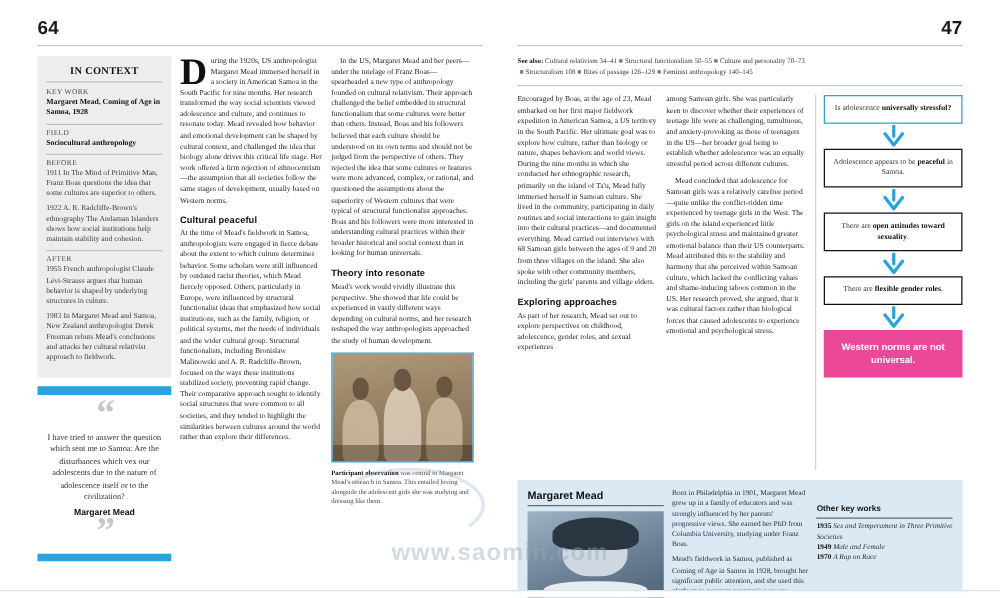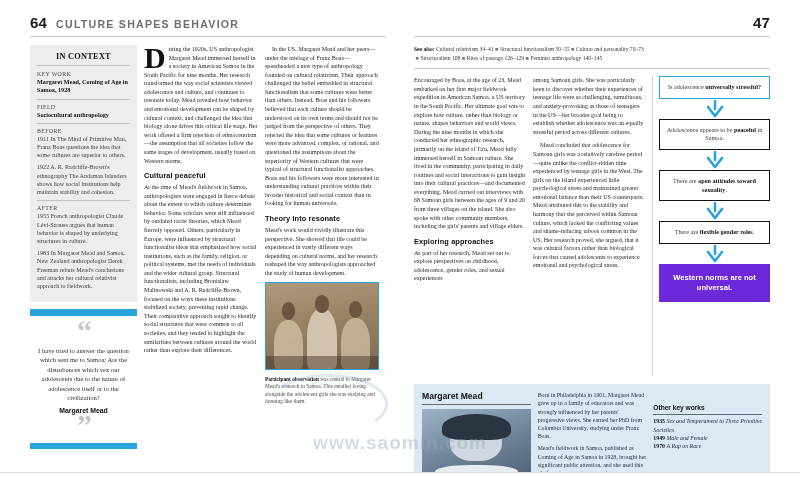--- a/index.html
+++ b/index.html
@@ -201,21 +201,21 @@
     text-align: center;
     font-size: 6.2px; line-height: 1.38;
     color: #3a3a3a;
   }
   .flow-box b { color: #111; }
   .flow-box.first {
     border: 1.6px solid #27a3dd;
     color: #3a3a3a;
   }
   .flow-box.final {
-    background: #6d28d9; border: none;
+    background: #ec4899; border: none;
     color: #ffffff; font-weight: bold;
     font-size: 7.6px; line-height: 1.35;
     padding: 9px 5px;
     font-family: "Liberation Sans", sans-serif;
   }
   .arrow {
     height: 20px; display: flex;
     align-items: center; justify-content: center;
   }
   .arrow svg { display: block; }
@@ -300,21 +300,20 @@
 </style>
 </head>
 <body>
 
 <div class="spread">
 
   <div class="page left">
 
     <div class="pg-header">
       <span class="folio">64</span>
-      <span class="running-head">CULTURE SHAPES BEHAVIOR</span>
     </div>
 
     <div class="cols">
 
       <div class="col narrow">
         <div class="incontext">
           <h2>IN CONTEXT</h2>
 
           <div class="ic-label">KEY WORK</div>
           <div class="ic-value">

